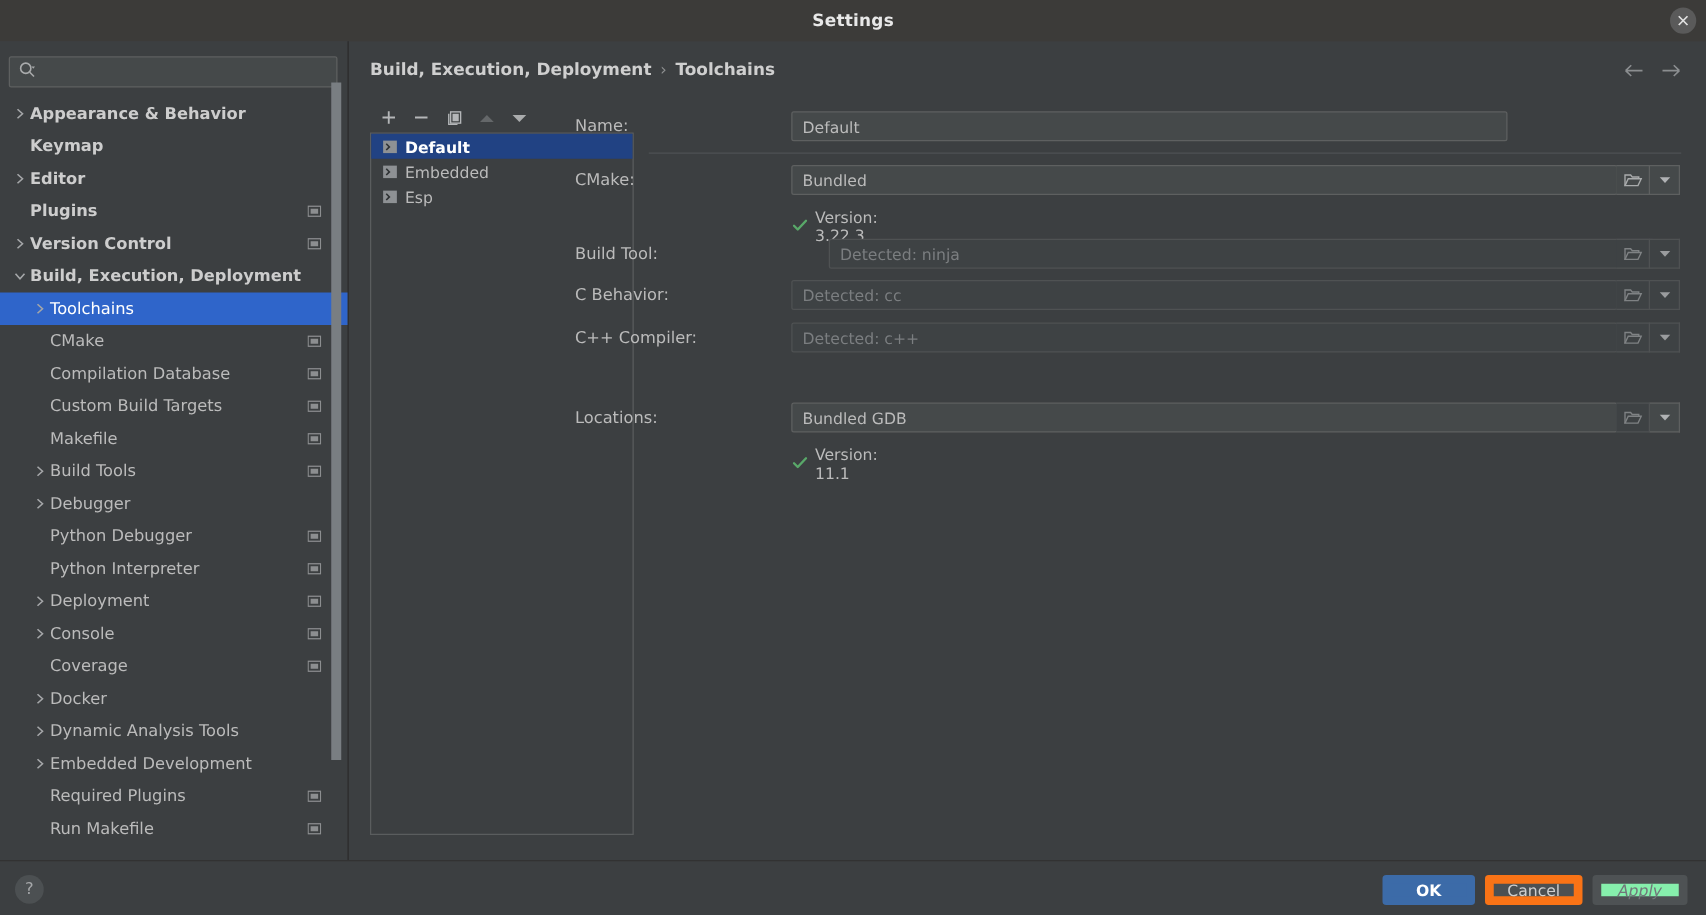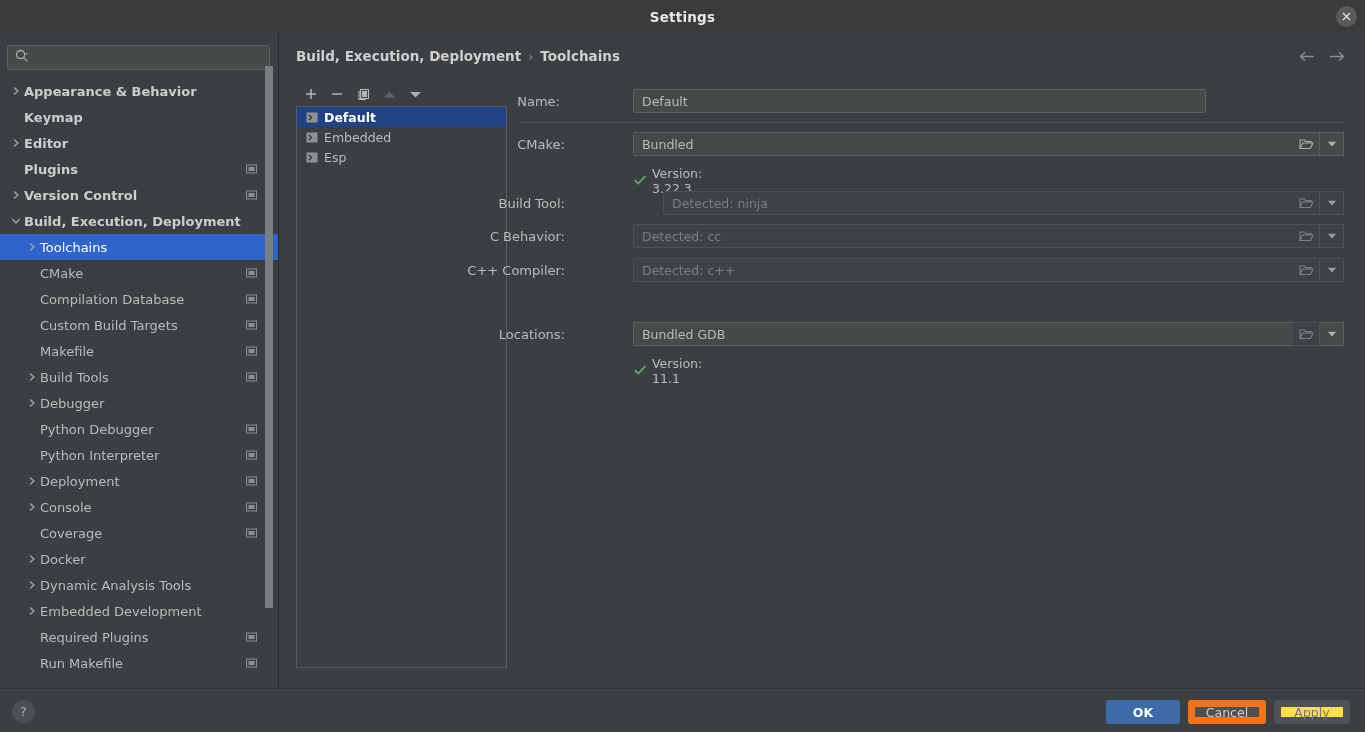--- a/index.html
+++ b/index.html
@@ -141,21 +141,20 @@
   }
   .tc-item.selected { background: #214283; }
   .tc-icon { margin-right: 6px; display: block; flex: 0 0 auto; }
   .tc-label { font-size: 12.5px; color: #bbbbbb; }
   .tc-item.selected .tc-label { color: #ffffff; font-weight: bold; }
 
   
   .form { position: absolute; left: 0; top: 0; }
   .flabel {
     font-size: 13px; color: #bbbbbb;
-    text-align: right;
     position: absolute;
   }
   .finput {
     position: absolute;
     height: 24px;
     background: #45494a;
     border: 1px solid #5e6060;
     border-radius: 2px;
     display: flex; align-items: center;
     padding-left: 8px;
@@ -228,23 +227,24 @@
     background: #4c5052;
     color: #cfcfcf;
   }
   .btn.primary {
     background: #3c6ba8;
     border-color: #3c6ba8;
     color: #ffffff;
     font-weight: bold;
   }
   .btn.disabled {
-    background: #fde047;
+    background: #86efac;
     border-color: #4e5254;
     color: #72767a;
+    font-style: italic;
   }
   #btn-ok     { left: 1106px; width: 74px; }
   #btn-cancel { left: 1188px; width: 78px; }
   #btn-apply  { left: 1274px; width: 76px; }
 </style>
 </head>
 <body>
 
 <div id="app">
 

